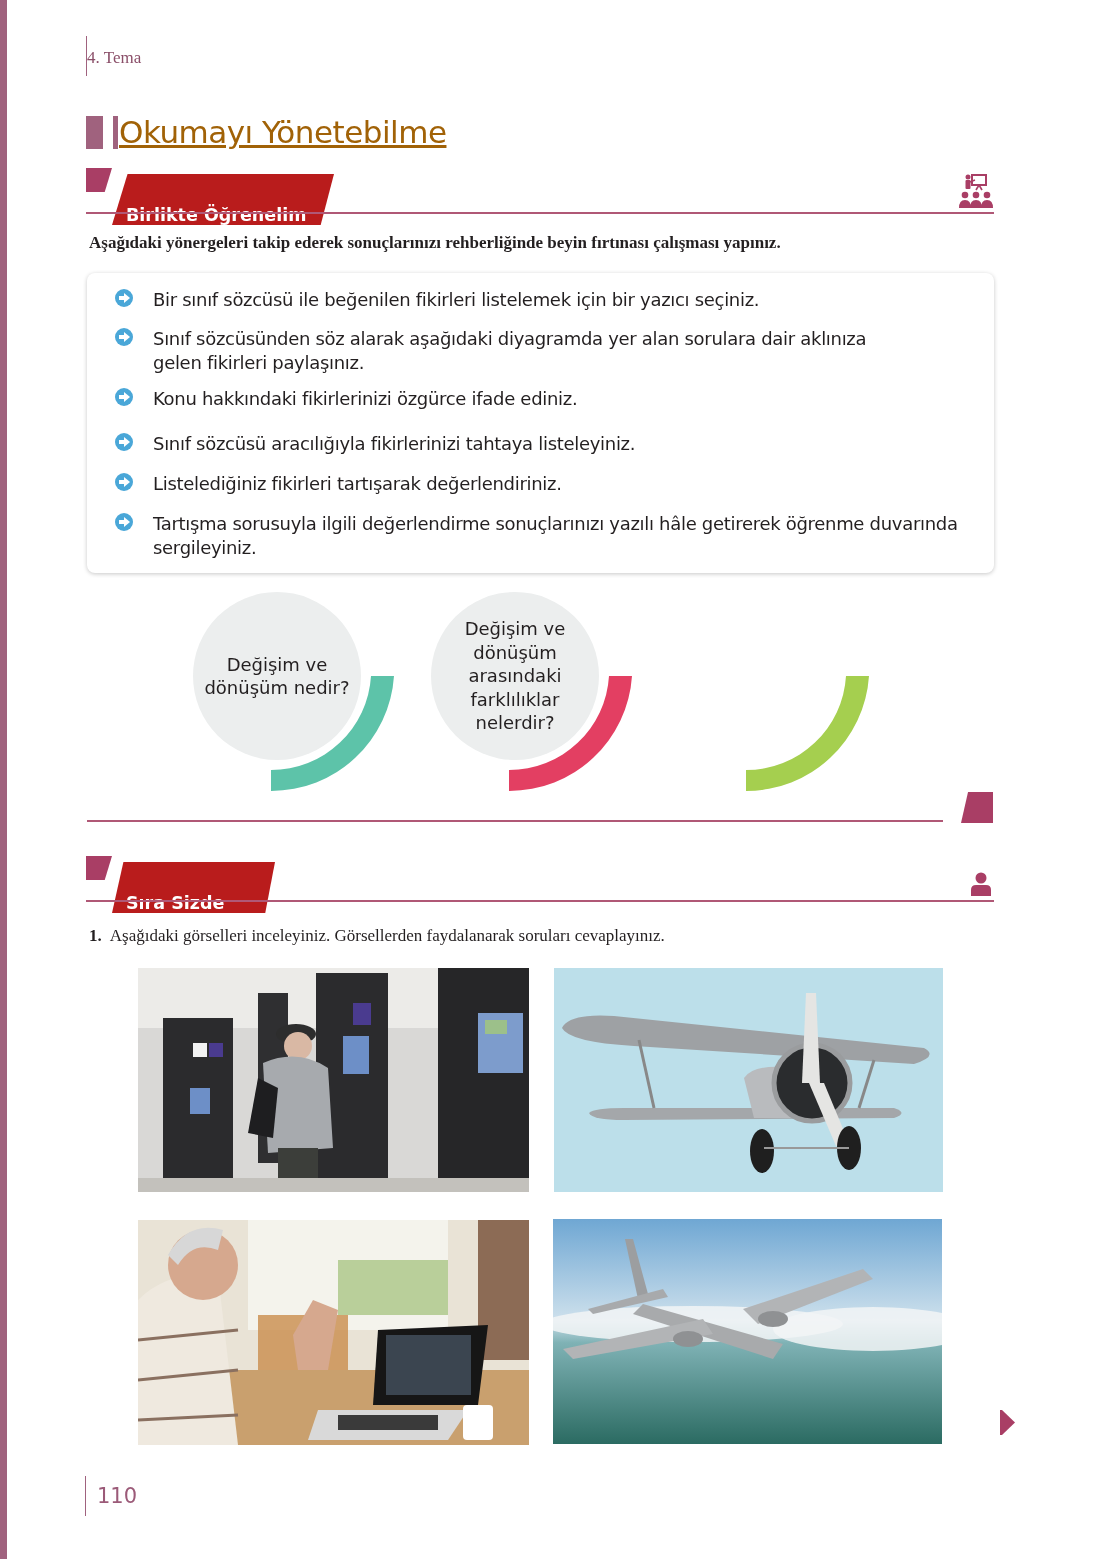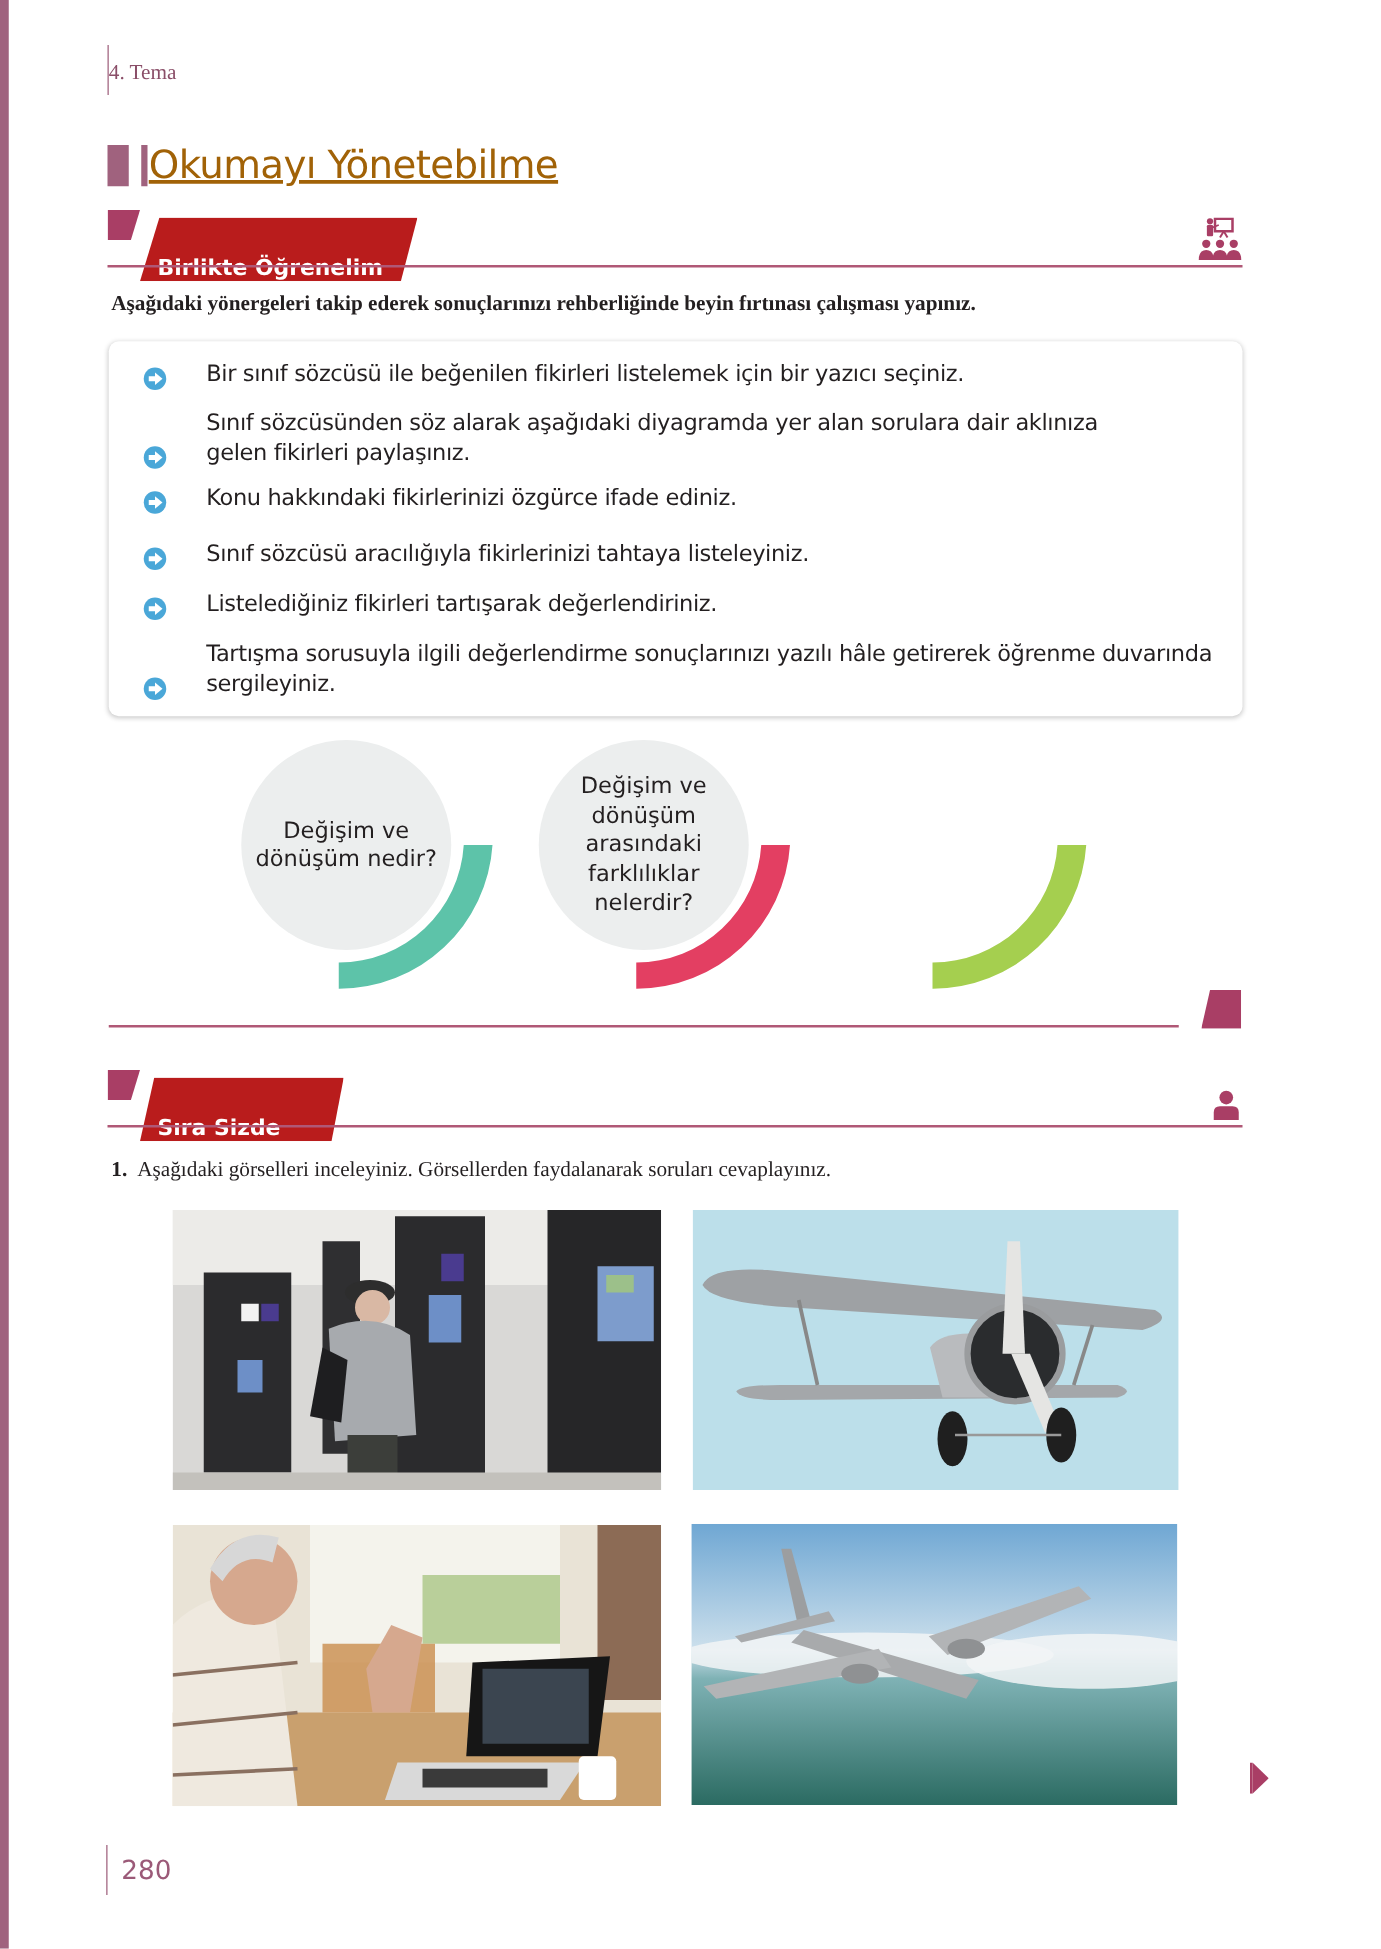--- a/index.html
+++ b/index.html
@@ -22,21 +22,21 @@
   .section-header .tab-main { position: absolute; left: 26px; top: 6px; height: 51px; background: #b91c1c;
     clip-path: polygon(7% 0, 100% 0, 94% 100%, 0 100%); display: flex; align-items: flex-end; }
   .section-header .tab-main span { color: #ffffff; font-weight: bold; font-size: 17.5px; padding-left: 14px; font-family: "DejaVu Sans", sans-serif; }
   .section-header .rule { position: absolute; left: 0; right: 0; top: 41px; height: 2px; background: #b05876; }
   .section-header .icon { position: absolute; right: 0; top: 4px; }
 
   .instruction { position: absolute; left: 89px; top: 233px; font-family: "Liberation Serif", "DejaVu Serif", serif; font-weight: bold; font-size: 17px; color: #231f20; }
 
   .list-box { position: absolute; left: 87px; top: 273px; width: 907px; height: 300px; background: #ffffff; border-radius: 8px;
     box-shadow: 0 1px 4px rgba(0,0,0,0.22); }
-  .list-item { position: absolute; left: 28px; display: flex; align-items: flex-end; gap: 12px; }
+  .list-item { position: absolute; left: 28px; display: flex; align-items: flex-start; }
   .bullet { width: 18px; height: 18px; border-radius: 50%; background: #4aa7d8; position: relative; margin-top: 1px; flex: none; }
   .bullet::after { content: ""; position: absolute; left: 4px; top: 7px; width: 6px; height: 4px; background: #fff; }
   .bullet::before { content: ""; position: absolute; left: 9px; top: 4px; border-left: 6px solid #fff; border-top: 5px solid transparent; border-bottom: 5px solid transparent; }
   .list-item .text { margin-left: 20px; font-size: 18px; line-height: 24px; color: #231f20; font-family: "DejaVu Sans", sans-serif; letter-spacing: -0.3px; }
 
   .bubble { position: absolute; width: 205px; height: 205px; }
   .bubble .arc { position: absolute; left: 0; top: 0; }
   .bubble .circle { position: absolute; left: 0; top: 0; width: 168px; height: 168px; border-radius: 50%; background: #eceeee;
     display: flex; align-items: center; justify-content: center; text-align: center; padding: 0 6px; }
   .bubble .circle span { font-size: 18px; line-height: 23.5px; color: #231f20; font-family: "DejaVu Sans", sans-serif; }
@@ -252,13 +252,13 @@
     <ellipse cx="135" cy="120" rx="15" ry="8" fill="#8f9193"></ellipse>
     <ellipse cx="220" cy="100" rx="15" ry="8" fill="#8f9193"></ellipse>
   </svg>
 </div>
 
 <svg class="next-arrow" viewBox="0 0 15 25">
   <rect x="0" y="0" width="2" height="25" fill="#a93e65"></rect>
   <path d="M2 0 L15 12.5 L2 25 Z" fill="#a93e65"></path>
 </svg>
 
-<div class="page-num">280</div>
+<div class="page-num">110</div>
 
 </body></html>

